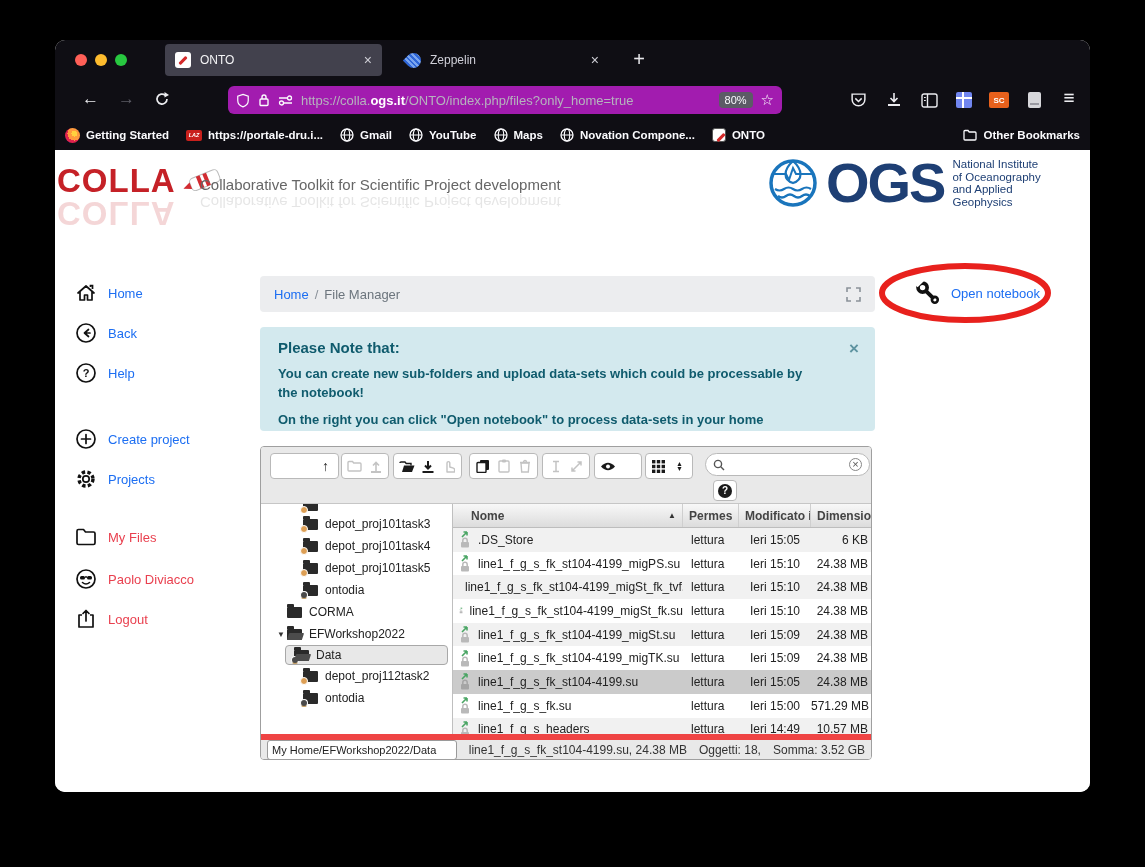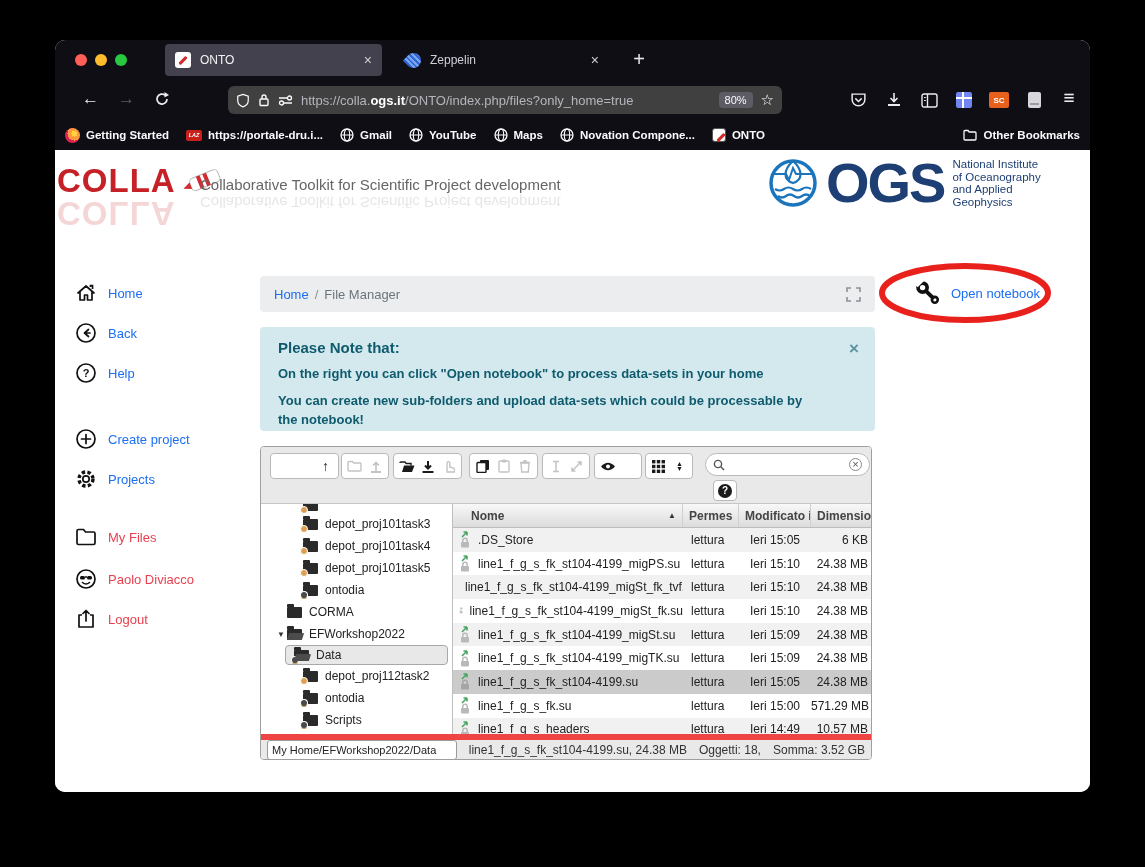--- a/index.html
+++ b/index.html
@@ -28,21 +28,21 @@
   .fav-onto { width:16px; height:16px; background:#fff; border-radius:3px; position:relative; flex:0 0 16px; }
   .fav-onto::after{ content:""; position:absolute; left:3px; top:6.5px; width:10px; height:3px;
       background:#d42a2a; transform:rotate(-45deg); border-radius:1px; }
   .fav-zep { width:15px; height:15px; flex:0 0 15px; border-radius:0 60% 60% 60%; transform:rotate(-45deg);
       background:repeating-linear-gradient(90deg,#2e66d8 0 2px,#7aa5ee 2px 4px); }
 
   
   .navbar { position:relative; height:40px; background:#0f0e14; }
   .navic { position:absolute; top:9px; font-size:17px; color:#ececf0; }
   .navic.dim { color:#5d5c66; }
-  .urlbar { position:absolute; left:173px; top:6px; width:554px; height:28px; background:#404040;
+  .urlbar { position:absolute; left:173px; top:6px; width:554px; height:28px; background:#a21caf;
             border-radius:6px; display:flex; align-items:center; padding:0 8px; gap:8px; }
   .urltext { font-size:13px; color:#b5b4bd; white-space:nowrap; overflow:hidden; flex:1; }
   .urltext b { color:#fff; font-weight:600; }
   .zoombadge { background:#5c5b66; color:#fbfbfe; font-size:11px; border-radius:4px; padding:2px 6px; }
   .star { color:#fbfbfe; font-size:15px; }
   .chromeic { position:absolute; top:10px; width:20px; height:20px; display:flex; align-items:center; justify-content:center; }
   .ext-grid { width:16px; height:16px; background:#7186f0; border-radius:2px; position:relative; overflow:hidden; }
   .ext-grid::before{content:"";position:absolute;left:0;right:0;top:5px;height:2px;background:#fff;}
   .ext-grid::after{content:"";position:absolute;top:0;bottom:0;left:6px;width:2px;background:#fff;}
   .ext-sc { width:39px; height:16px; background:#e8611c; border-radius:2px; color:#fff; font-size:8px;
@@ -420,22 +420,22 @@
         <circle cx="18.3" cy="18.3" r="2.7" stroke="#111" stroke-width="2.4" fill="none"></circle>
       </svg>
       <span class="lbl">Open notebook</span>
     </div>
     <svg class="abs" style="left:822px;top:112px" width="176" height="62" viewBox="0 0 176 62">
       <ellipse cx="88" cy="31" rx="83" ry="27" stroke="#e8211d" stroke-width="6" fill="none"></ellipse>
     </svg>
 
     <div class="notice">
       <h3>Please Note that:</h3>
+      <p>You can create new sub-folders and upload data-sets which could be processable by the notebook!</p>
       <p>On the right you can click "Open notebook" to process data-sets in your home</p>
-      <p>You can create new sub-folders and upload data-sets which could be processable by the notebook!</p>
       <span class="nx">×</span>
     </div>
 
     <div class="fm">
       <div class="fm-toolbar">
         <div class="tbg" style="left:9px">
           <span class="tbtn">
                 <span class="cir">◀</span>
               </span>
           <span class="tbtn dis">
@@ -606,26 +606,20 @@
                 <span class="bdg or"></span>
               </span>
               <span>depot_proj112task2</span>
             </div>
         <div class="titem t-l2">
               <span class="fl">
                 <span class="bdg dk"></span>
               </span>
               <span>ontodia</span>
             </div>
-        <div class="titem t-l2">
-              <span class="fl">
-                <span class="bdg dk"></span>
-              </span>
-              <span>Scripts</span>
-            </div>
       </div>
 
       <div class="fm-list">
         <div class="lhead">
           <span class="hc first">
                 <span>Nome</span>
                 <span class="caret">▲</span>
               </span>
           <span class="hc">Permes</span>
           <span class="hc">Modificato il</span>

